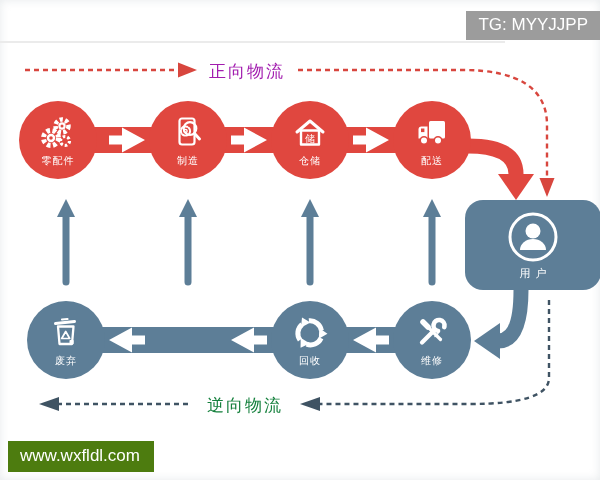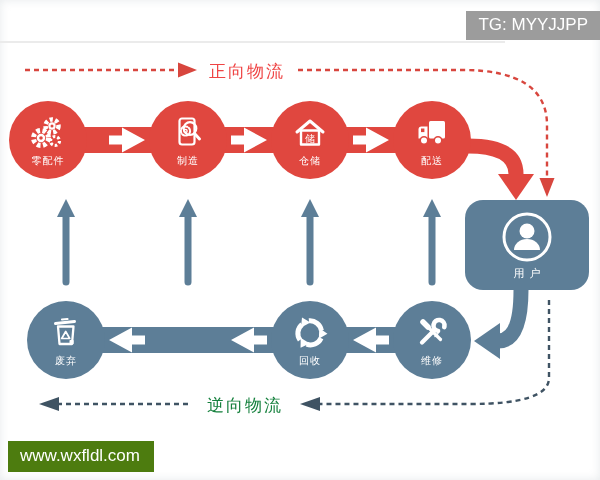--- a/index.html
+++ b/index.html
@@ -5,34 +5,34 @@
   html,body{margin:0;padding:0;background:#fff;}
   .stage{
     position:relative;width:600px;height:480px;overflow:hidden;background:#fff;
     font-family:"Liberation Sans","DejaVu Sans",sans-serif;
     box-shadow:inset 0 0 10px rgba(185,195,200,.35);
   }
   .layer-svg{position:absolute;left:0;top:0;z-index:1;}
   .faint-line{position:absolute;left:0;top:41px;width:505px;height:2px;background:#ebebeb;z-index:0;}
 
   .flow-label{position:absolute;z-index:3;width:110px;text-align:center;font-size:17px;letter-spacing:2px;}
-  .flow-label.forward{left:192px;top:60px;color:#ef4444;}
+  .flow-label.forward{left:192px;top:60px;color:#a21caf;}
   .flow-label.reverse{left:190px;top:394px;color:#15803d;}
 
   .node{
     position:absolute;width:78px;height:78px;border-radius:50%;z-index:2;
     display:flex;flex-direction:column;align-items:center;justify-content:center;
   }
   .node.red{background:#e0473f;}
   .node.blue{background:#5d7e97;}
   .node .nlabel{color:#fff;font-size:10px;letter-spacing:1px;margin-top:1px;white-space:nowrap;}
   .node svg{display:block;}
 
   .user-box{
-    position:absolute;left:465px;top:200px;width:124px;height:90px;background:#5d7e97;
+    position:absolute;left:465px;top:200px;width:136px;height:90px;background:#5d7e97;
     border-radius:18px;z-index:2;display:flex;flex-direction:column;align-items:center;justify-content:center;
   }
   .user-box .nlabel{color:#fff;font-size:11px;letter-spacing:5px;margin-top:2px;text-indent:5px;}
 
   .wm{position:absolute;z-index:5;color:#fff;font-size:17px;}
   .wm.top{top:11px;right:0;background:#9c9c9c;padding:4px 12px 5px 12px;}
   .wm.bottom{left:8px;top:441px;background:#4d7c0f;padding:5px 14px 6px 12px;}
 </style>
 </head>
 <body>
@@ -97,21 +97,21 @@
 
     <g>
       <path d="M521,290 Q521,341 498,341" stroke="#5d7e97" stroke-width="15" fill="none"></path>
       <polygon points="500,323 500,359 474,341" fill="#5d7e97"></polygon>
     </g>
   </svg>
 
   <div class="flow-label forward">正向物流</div>
   <div class="flow-label reverse">逆向物流</div>
 
-  <div class="node red" style="left:9px;top:101px;">
+  <div class="node red" style="left:19px;top:101px;">
     <svg width="40" height="40" viewBox="0 0 40 40">
       <g stroke="#fff" fill="none">
         <circle cx="24" cy="13" r="6.5" stroke-width="4.5" stroke-dasharray="3.2 2.3"></circle>
         <circle cx="24" cy="13" r="2.6" stroke-width="2.2"></circle>
         <circle cx="13" cy="25" r="7.5" stroke-width="5" stroke-dasharray="3.6 2.5"></circle>
         <circle cx="13" cy="25" r="3" stroke-width="2.4"></circle>
         <circle cx="27" cy="28" r="4.5" stroke-width="3.2" stroke-dasharray="2.6 2"></circle>
       </g>
     </svg>
     <span class="nlabel">零配件</span>

